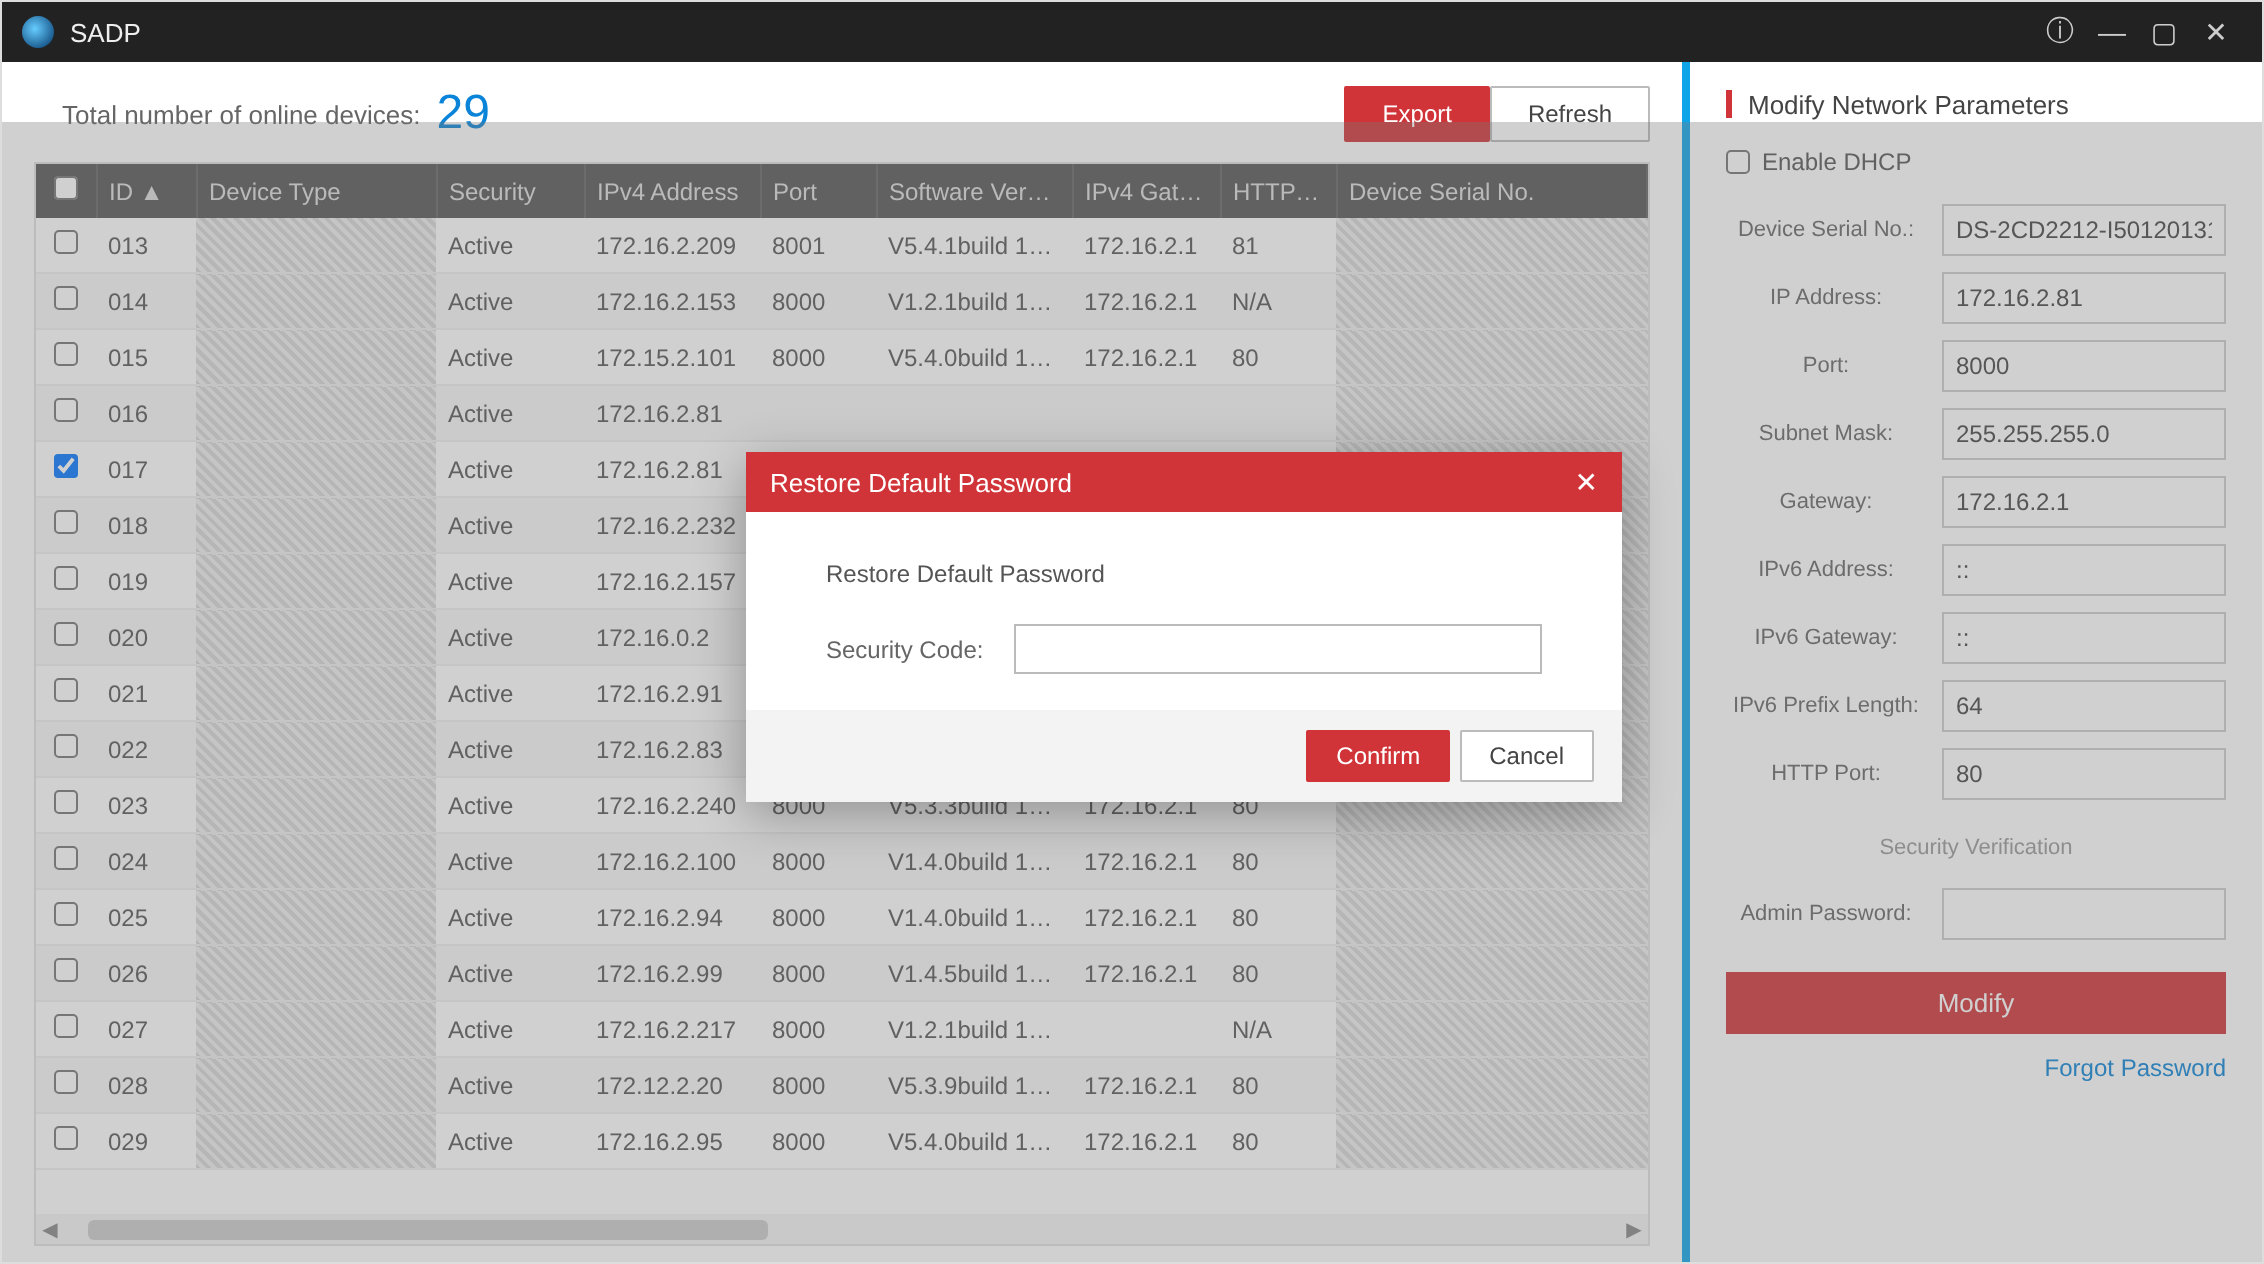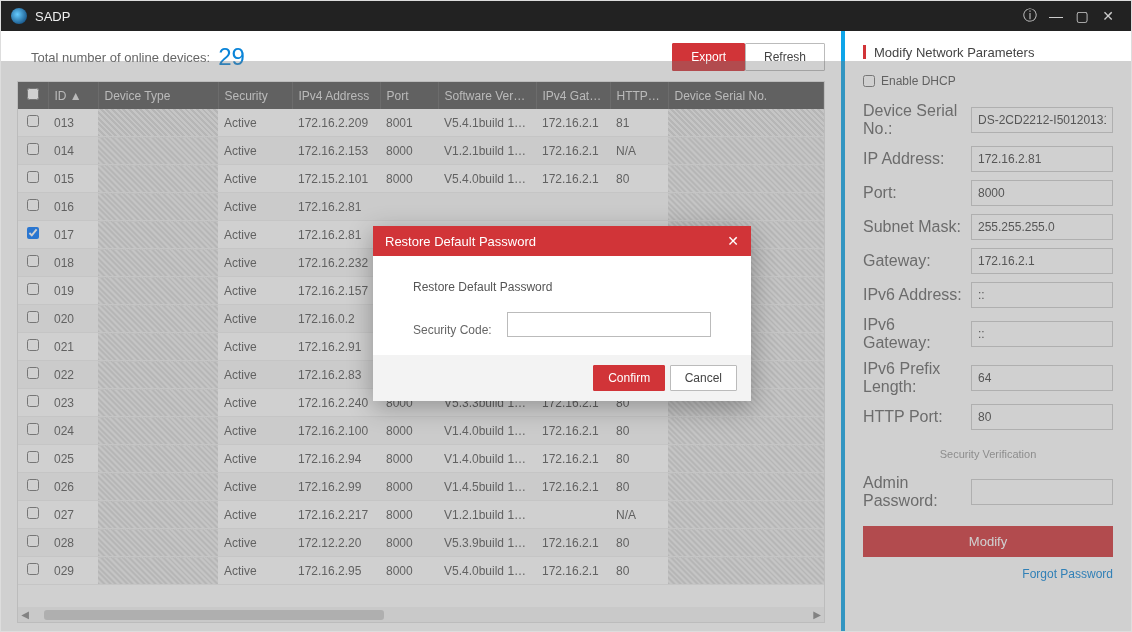--- a/index.html
+++ b/index.html
@@ -30,34 +30,34 @@
 .hscroll .thumb { height: 10px; width: 340px; background: #ccc; border-radius: 3px; margin-left: 12px; }
 .hscroll .arrow { width: 14px; text-align: center; color: #888; font-size: 10px; }
 .hscroll .sp { flex:1; }
 
 .side { width: 290px; border-left: 4px solid #0ea5e9; padding: 14px 18px 10px 18px; display: flex; flex-direction: column; font-size: 12px; color: #555; }
 .side h3 { font-size: 13px; font-weight: 500; color: #444; margin-bottom: 14px; }
 .side h3::before { content: ""; display: inline-block; width: 3px; height: 14px; background: #d13438; margin-right: 8px; vertical-align: -2px; }
 .side .dhcp { margin-bottom: 14px; display:flex; align-items:center; }
 .side .dhcp input { margin-right: 6px; }
 .formrow { display: flex; align-items: center; margin-bottom: 8px; }
-.formrow label { width: 108px; text-align: left; padding-right: 8px; color: #666; font-size: 16px; }
+.formrow label { width: 108px; text-align: center; padding-right: 8px; color: #666; font-size: 11px; }
 .formrow input { flex: 1; border: 1px solid #ccc; padding: 5px 6px; font-size: 12px; color: #444; min-width: 0; }
 .side .sec-verif { text-align: center; color: #999; font-size: 11px; margin: 10px 0 14px; }
 .side .modify-btn { width: 100%; background: #d13438; color: #fff; border: none; padding: 8px 0; font-size: 13px; cursor: pointer; margin-top: 8px; }
 .side .forgot { text-align: right; color: #0a84d8; font-size: 12px; margin-top: 10px; cursor: pointer; }
 
 .dim-overlay { position: absolute; inset: 30px 0 0 0; background: rgba(120,120,120,0.35); }
-.modal { position: absolute; left: 372px; top: 195px; width: 378px; background: #fff; box-shadow: 0 6px 24px rgba(0,0,0,0.3); z-index: 10; }
+.modal { position: absolute; left: 372px; top: 195px; width: 438px; background: #fff; box-shadow: 0 6px 24px rgba(0,0,0,0.3); z-index: 10; }
 .modal .mtitle { background: #d13438; color: #fff; font-size: 13px; padding: 7px 12px; display: flex; align-items: center; }
 .modal .mtitle .sp { flex: 1; }
 .modal .mtitle .close { cursor: pointer; font-size: 14px; }
 .modal .mbody { padding: 24px 40px 18px 40px; font-size: 12px; color: #555; }
 .modal .mbody .hdr { margin-bottom: 18px; }
-.modal .mbody .row { display: flex; align-items: flex-end; }
+.modal .mbody .row { display: flex; align-items: center; }
 .modal .mbody .row label { width: 94px; color: #666; }
 .modal .mbody .row input { flex: 1; border: 1px solid #bbb; padding: 4px 6px; }
 .modal .mfoot { background: #f3f3f3; padding: 10px 14px; text-align: right; }
 .modal .mfoot .btn { padding: 5px 14px; }
 .chk { width:12px; height:12px; }
 </style>
 </head>
 <body>
 
 <div class="window">

